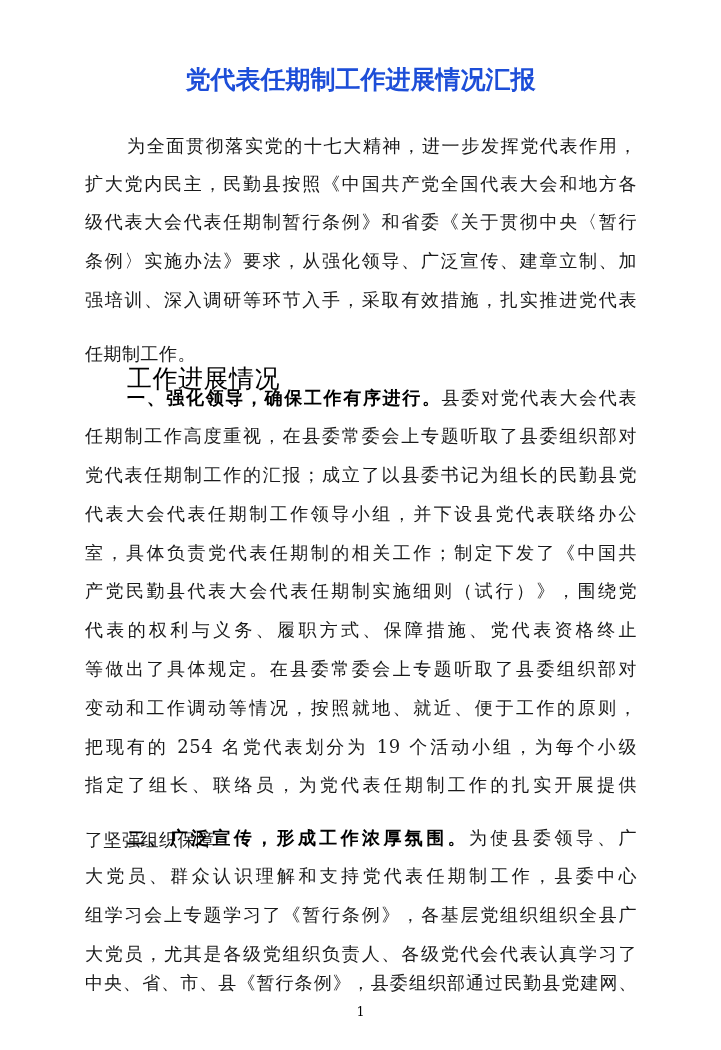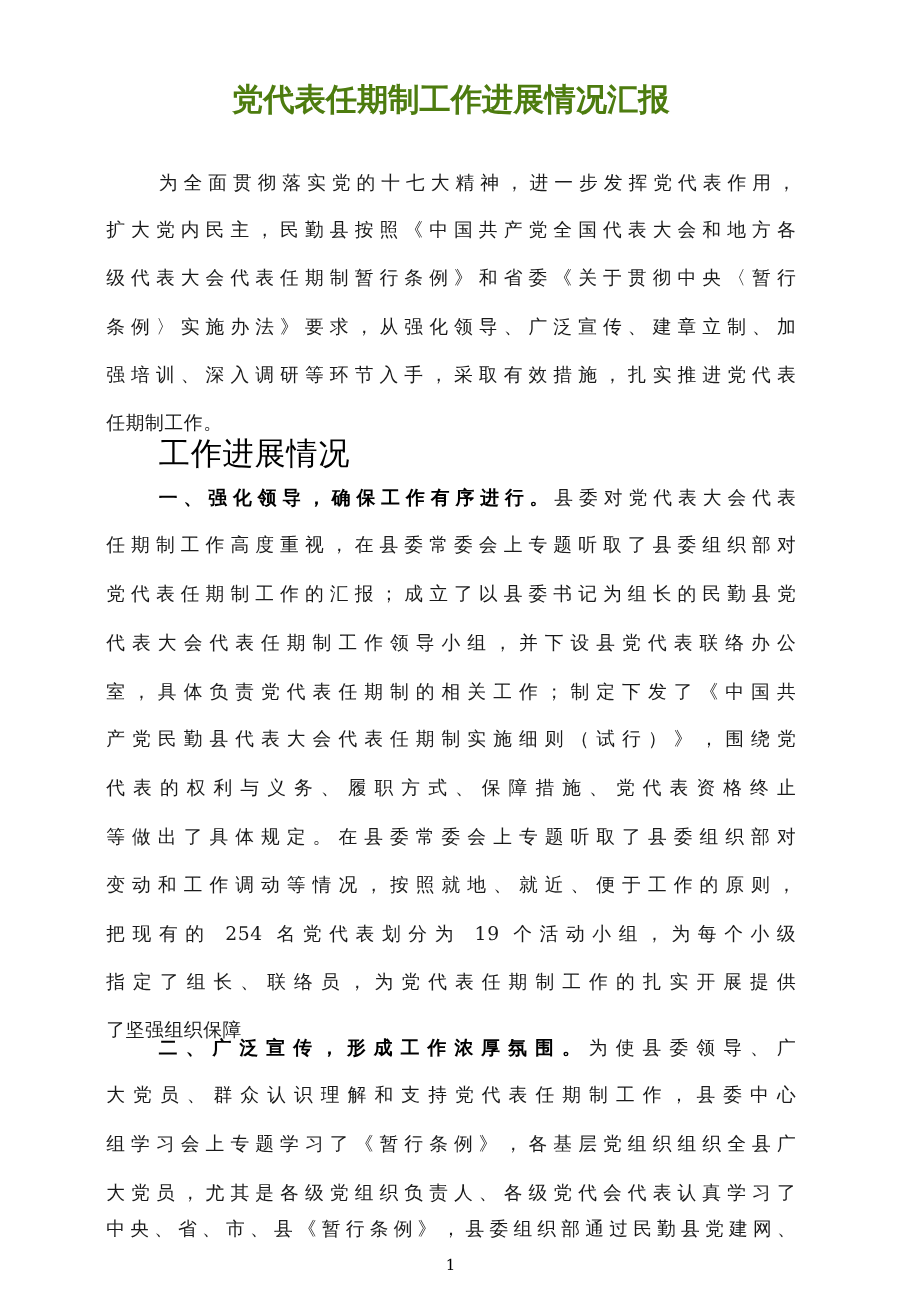--- a/index.html
+++ b/index.html
@@ -1,24 +1,24 @@
 <!DOCTYPE html>
 <html><head>
 <meta charset="utf-8">
 <style>
   html, body { margin:0; padding:0; background:#ffffff; }
   body { width:721px; height:1050px; position:relative; overflow:hidden;
          font-family:"DejaVu Serif","Liberation Serif",serif; color:#111; }
   .page { position:absolute; left:0; top:0; width:721px; height:1050px; background:#fff; }
   .title { position:absolute; left:0; width:721px; top:62px; text-align:center;
-           font-size:25px; font-weight:bold; letter-spacing:0px; line-height:36px; color:#4d7c0f; }
+           font-size:25px; font-weight:bold; letter-spacing:0px; line-height:36px; color:#1d4ed8; }
   .line { position:absolute; left:85px; width:552px; height:36px; line-height:36px;
-          font-size:15px; white-space:nowrap; text-align:justify; text-align-last:justify;
+          font-size:18px; white-space:nowrap; text-align:justify; text-align-last:justify;
           letter-spacing:0.5px; color:#1a1a1a; }
-  .line.last { text-align-last:left; }
+  .line.last { text-align-last:left;margin-top:16px; }
   .indent { left:127px; width:510px; }
   .heading { font-weight:normal; font-family:"DejaVu Sans","Liberation Sans",sans-serif; font-size:25px; color:#000; }
   b { font-weight:bold; color:#000;margin-top:48px; }
   .pagenum { position:absolute; left:0; width:721px; top:1005px; text-align:center;
              font-size:12px; color:#000; }
 </style>
 </head>
 <body>
 
 <div class="page">

